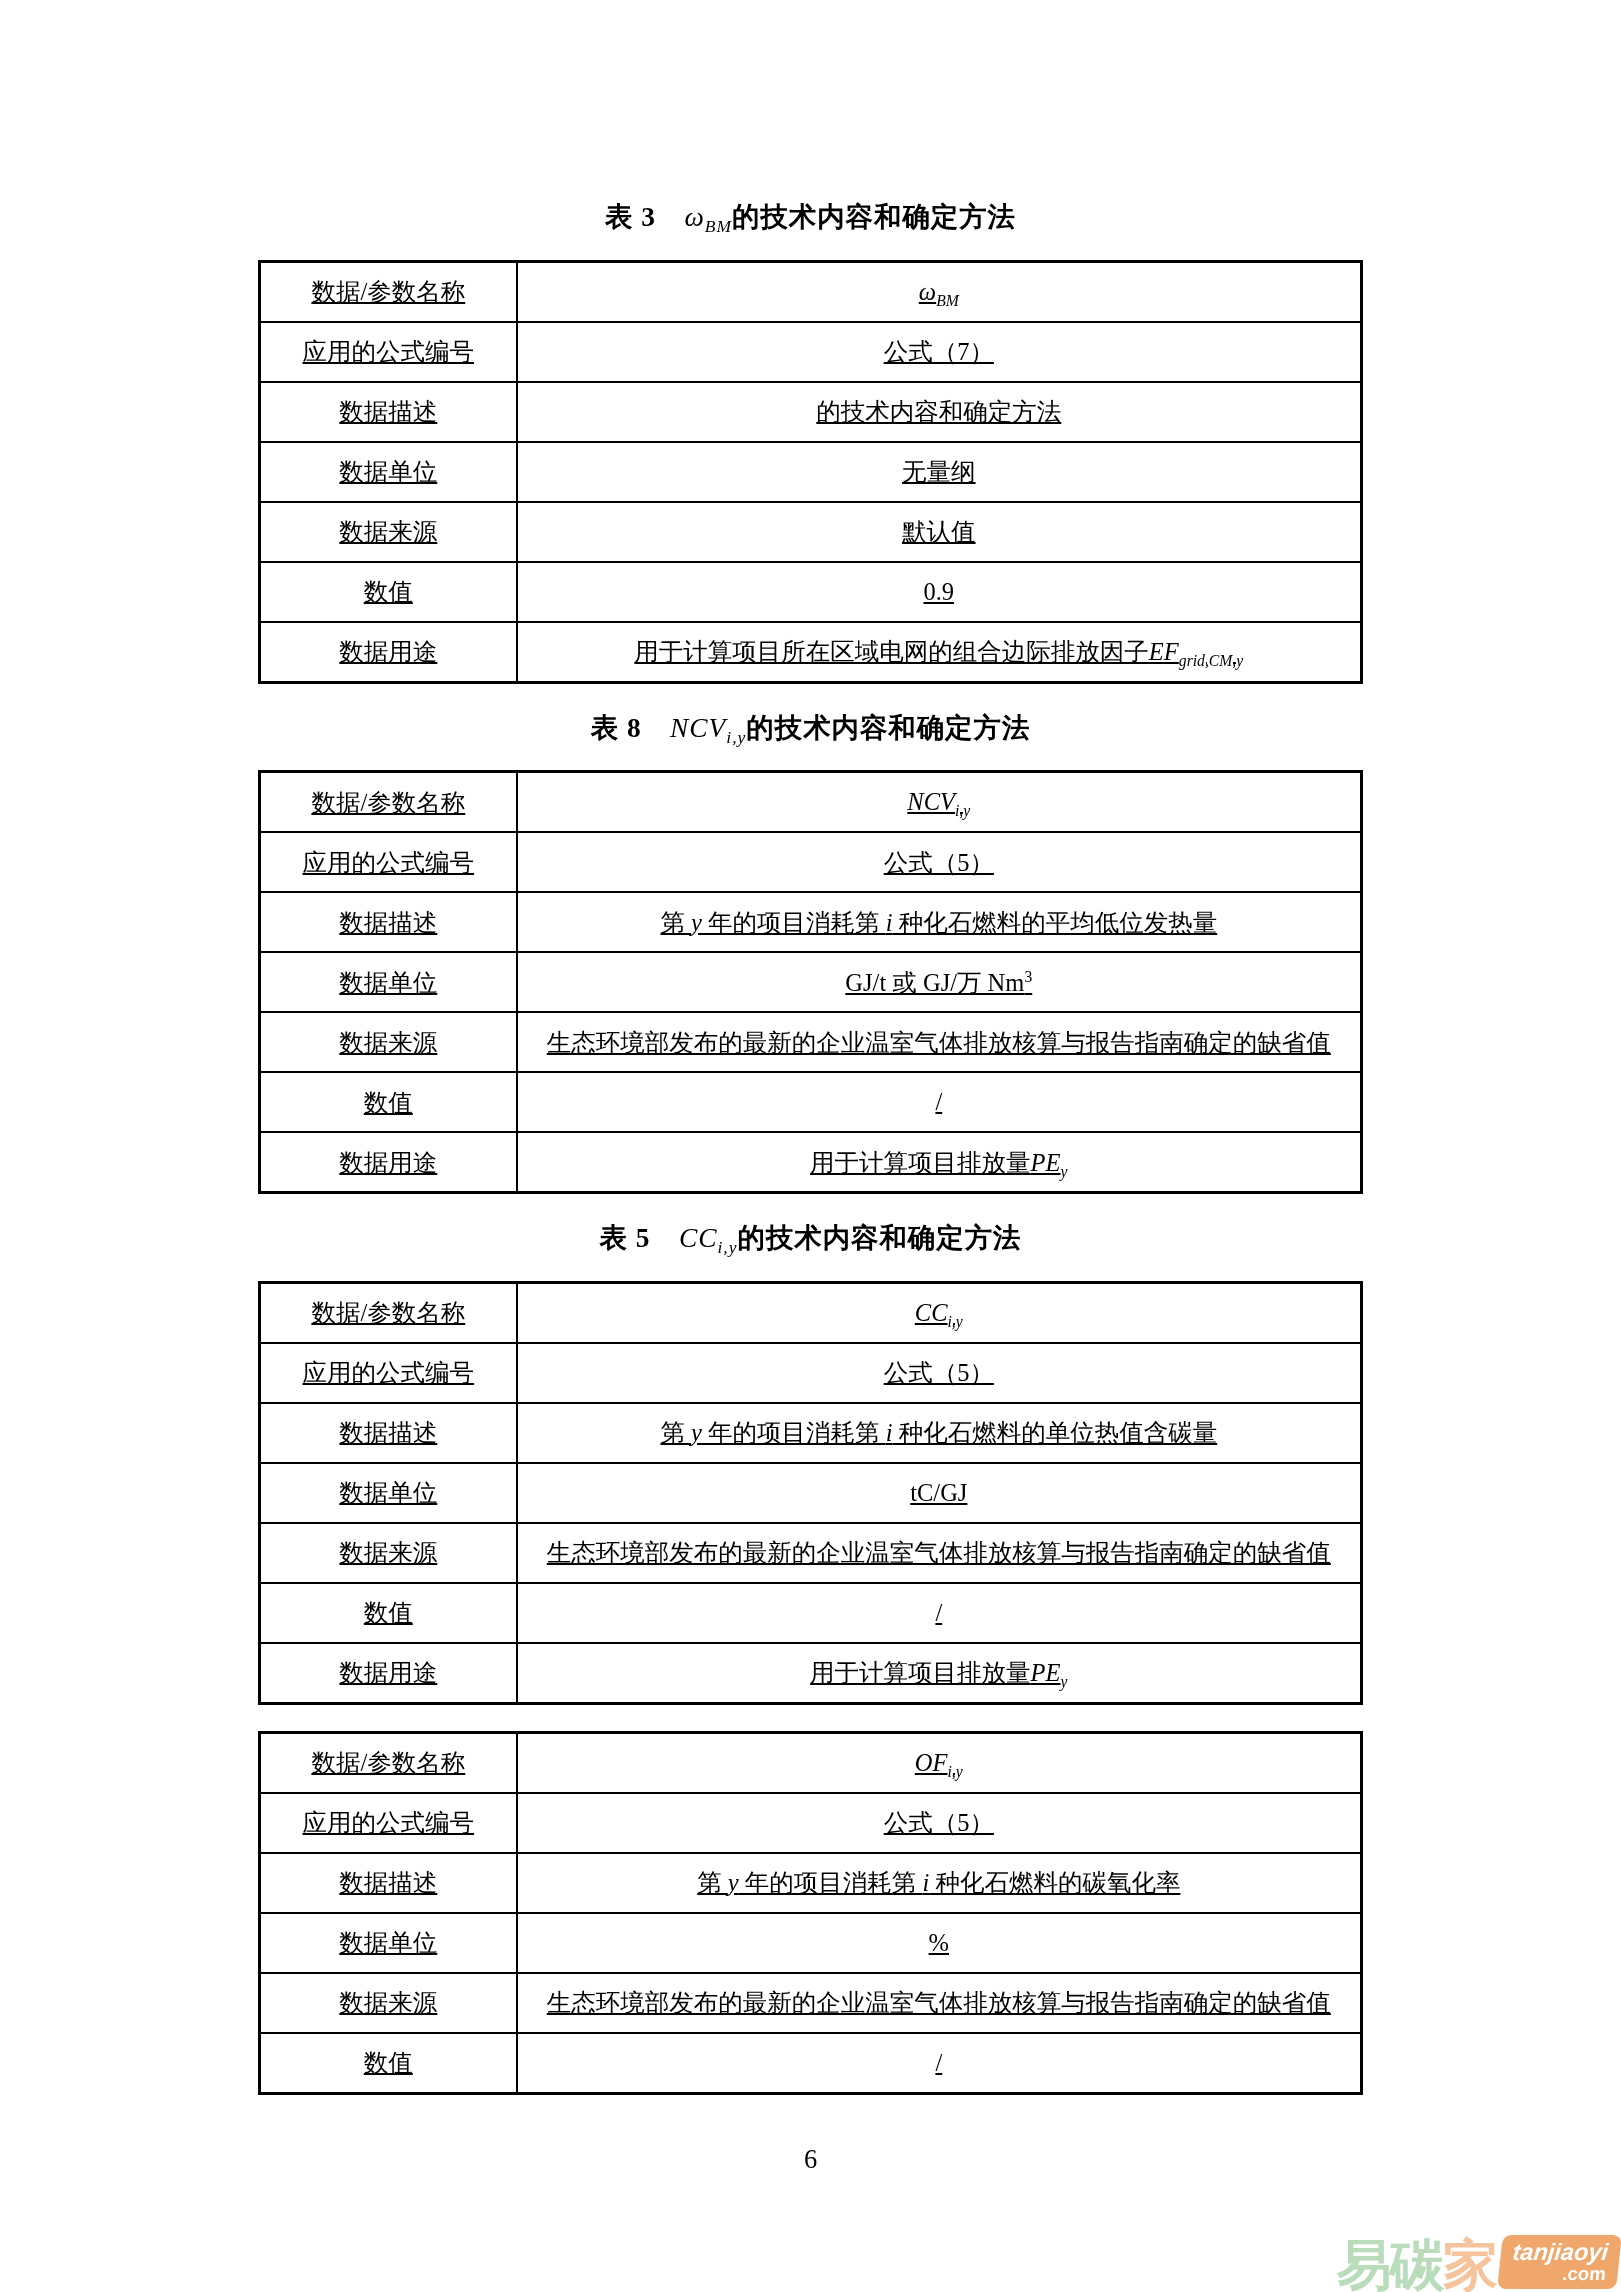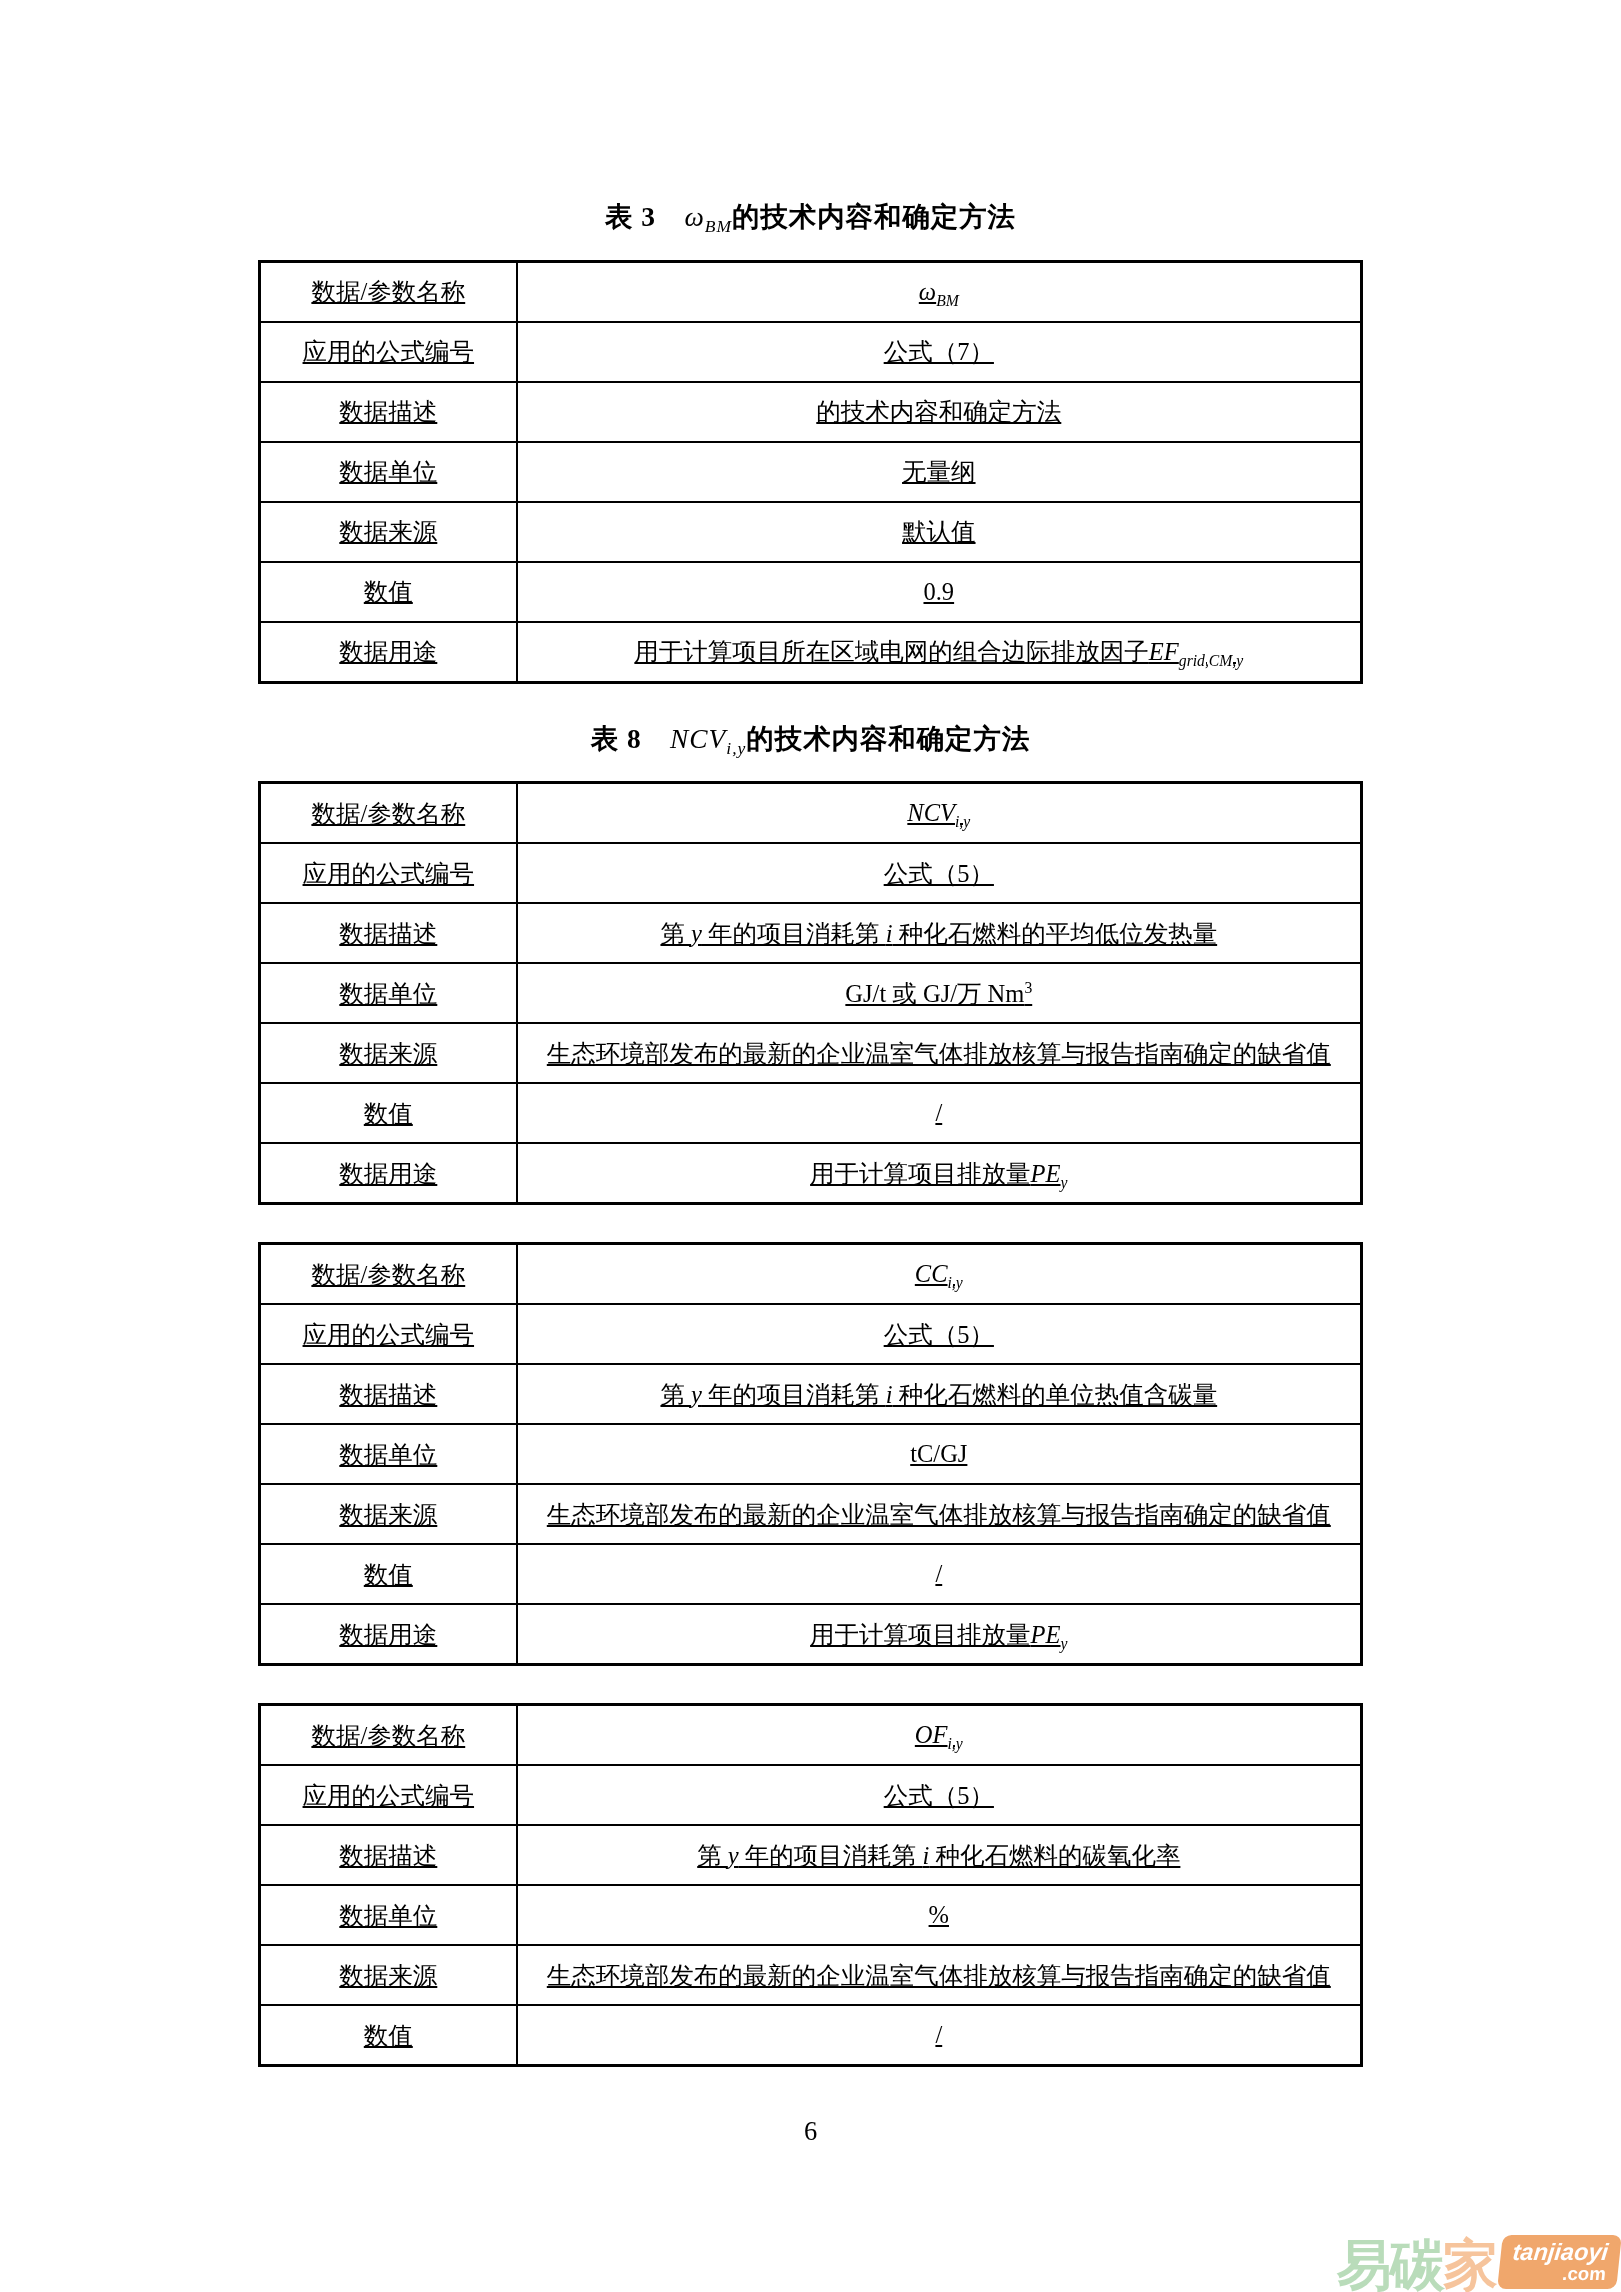--- a/index.html
+++ b/index.html
@@ -11,21 +11,21 @@
     overflow: hidden;
     color: #000;
     font-family: "Liberation Serif", "DejaVu Serif", serif;
   }
   .content {
     position: absolute;
     left: 258px;
     top: 199px;
     width: 1105px;
   }
-  .table-block { margin-bottom: 37px; }
+  .table-block { margin-bottom: 26px; }
   .table-title {
     font-size: 27.4px;
     font-weight: bold;
     text-align: center;
     margin: 0 0 24.5px 0;
     letter-spacing: 1px;
   }
   .table-title .math { font-weight: normal; }
   .param-table {
     width: 100%;
@@ -168,20 +168,21 @@
               </tr>
               <tr>
                 <td class="label-cell">数据用途</td>
                 <td class="value-cell"><span>用于计算项目排放量</span><span class="math">PE</span><sub class="math">y</sub></td>
               </tr>
             </tbody>
     </table>
   </section>
 
   <section class="table-block">
+    <h2 class="table-title"><span>表 5　</span><span class="math">CC</span><sub class="math">i,y</sub><span>的技术内容和确定方法</span></h2>
     <table class="param-table">
       <tbody>
               <tr>
                 <td class="label-cell">数据/参数名称</td>
                 <td class="value-cell"><span class="math">CC</span><sub class="math">i,y</sub></td>
               </tr>
               <tr>
                 <td class="label-cell">应用的公式编号</td>
                 <td class="value-cell"><span>公式（5）</span></td>
               </tr>

